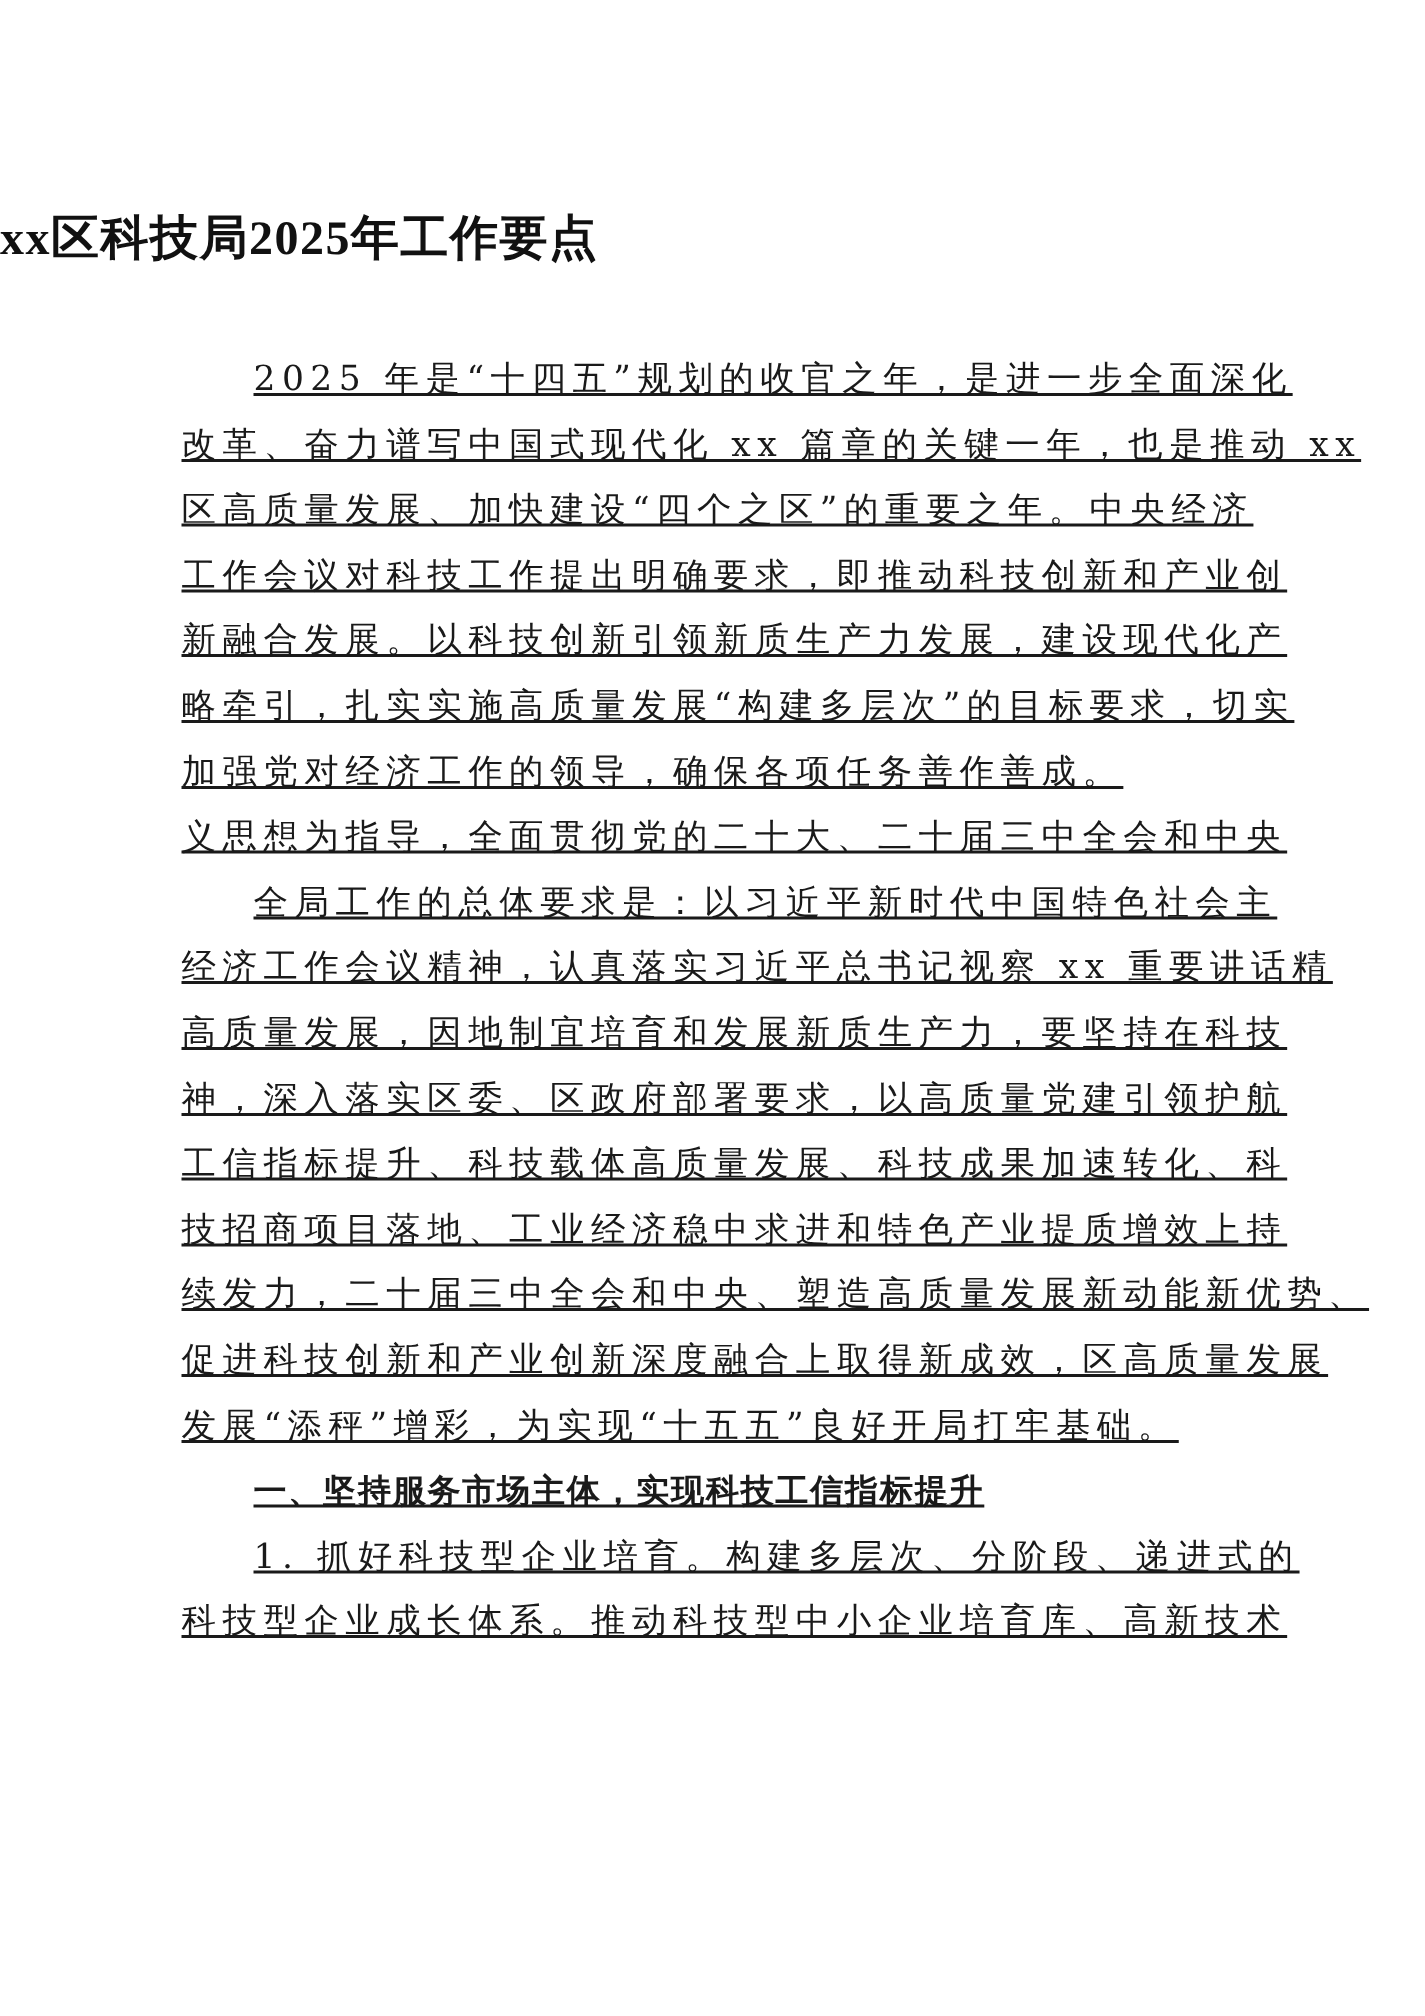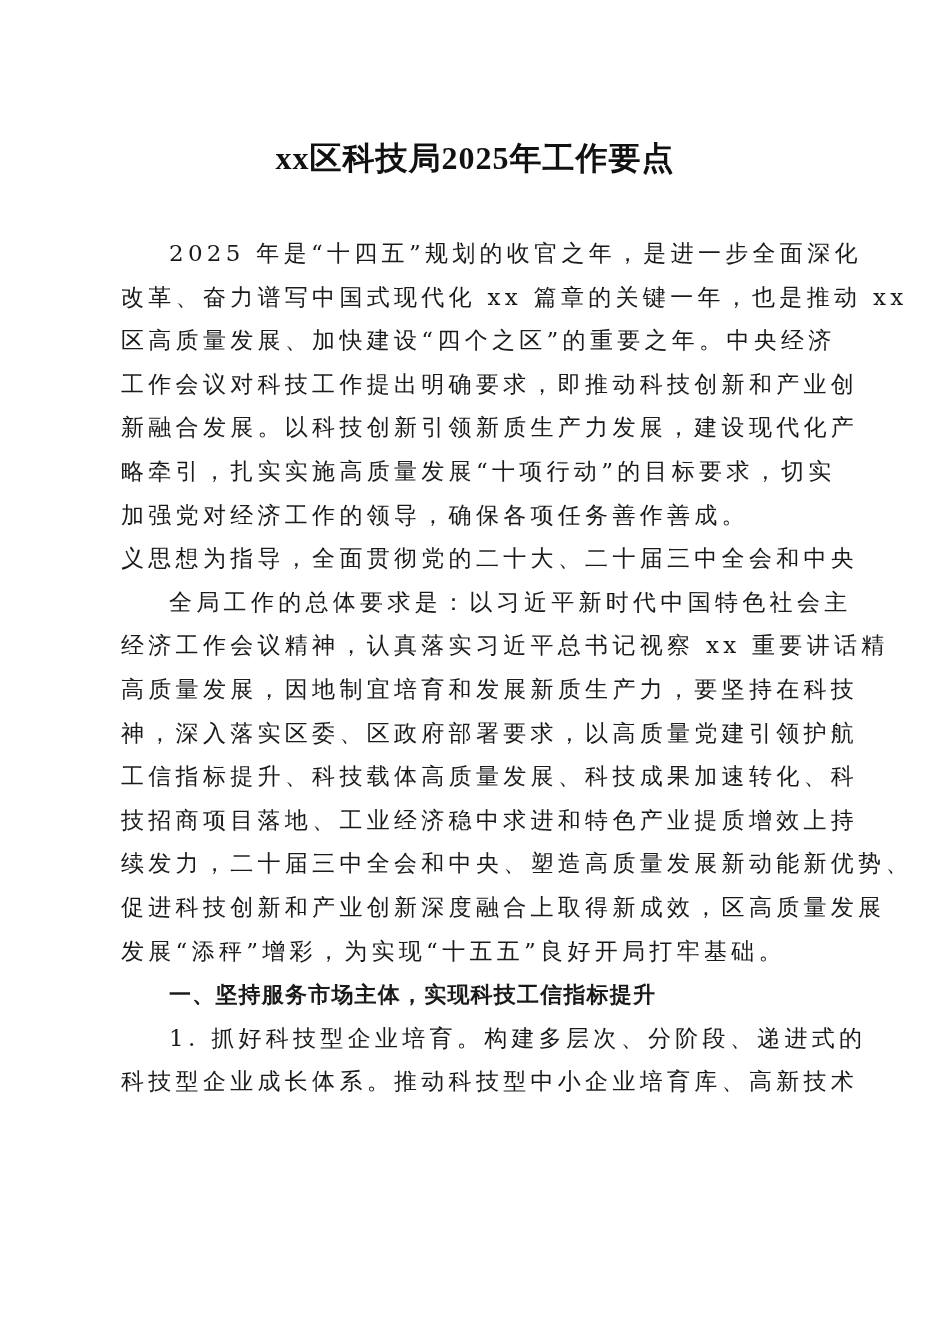--- a/index.html
+++ b/index.html
@@ -1,28 +1,28 @@
 <!DOCTYPE html>
 <html><head>
 <meta charset="utf-8">
 <style>
   html, body { margin: 0; padding: 0; background: #ffffff; }
   body { width: 950px; height: 1344px; position: relative; overflow: hidden; }
   .page { position: absolute; left: 0; top: 0; width: 950px; height: 1344px; background: #ffffff; }
   .title {
-    position: absolute; left: 0; top: 136px; width: 950px; text-align: center;
+    position: absolute; left: 0; top: 136px; width: 950px; 
     font-family: "Liberation Serif", "DejaVu Serif", serif; font-weight: bold;
     font-size: 32px; line-height: 44px; color: #111111; letter-spacing: 1px;
   }
   .body { position: absolute; left: 121px; top: 232px; width: 700px; }
   .line {
     height: 43.6px; line-height: 43.6px; white-space: nowrap;
     font-family: "DejaVu Serif", "Liberation Serif", serif;
     font-size: 23px; color: #1a1a1a; letter-spacing: 4.3px;
-    text-align: justify; text-align-last: justify;
+    text-align: justify; text-align-last: justify; text-decoration: underline;
   }
   .line.last { text-align-last: left; }
   .line.indent { padding-left: 48px; }
   .line.heading {
     font-family: "DejaVu Sans", "Liberation Sans", sans-serif; font-weight: bold;
     letter-spacing: 1.2px; text-align-last: left; font-size: 22px;
   }
   .line.overflow { width: 722px; }
 </style>
 </head>
@@ -32,21 +32,21 @@
   <div class="title">xx区科技局2025年工作要点</div>
 
   <div class="body">
 
     <div>
       <div class="line indent">2025 年是“十四五”规划的收官之年，是进一步全面深化</div>
       <div class="line">改革、奋力谱写中国式现代化 xx 篇章的关键一年，也是推动 xx</div>
       <div class="line">区高质量发展、加快建设“四个之区”的重要之年。中央经济</div>
       <div class="line">工作会议对科技工作提出明确要求，即推动科技创新和产业创</div>
       <div class="line">新融合发展。以科技创新引领新质生产力发展，建设现代化产</div>
-      <div class="line">略牵引，扎实实施高质量发展“十项行动”的目标要求，切实</div>
+      <div class="line">略牵引，扎实实施高质量发展“构建多层次”的目标要求，切实</div>
       <div class="line last">加强党对经济工作的领导，确保各项任务善作善成。</div>
     </div>
 
     <div>
       <div class="line">义思想为指导，全面贯彻党的二十大、二十届三中全会和中央</div>
       <div class="line indent">全局工作的总体要求是：以习近平新时代中国特色社会主</div>
       <div class="line">经济工作会议精神，认真落实习近平总书记视察 xx 重要讲话精</div>
       <div class="line">高质量发展，因地制宜培育和发展新质生产力，要坚持在科技</div>
       <div class="line">神，深入落实区委、区政府部署要求，以高质量党建引领护航</div>
       <div class="line">工信指标提升、科技载体高质量发展、科技成果加速转化、科</div>

